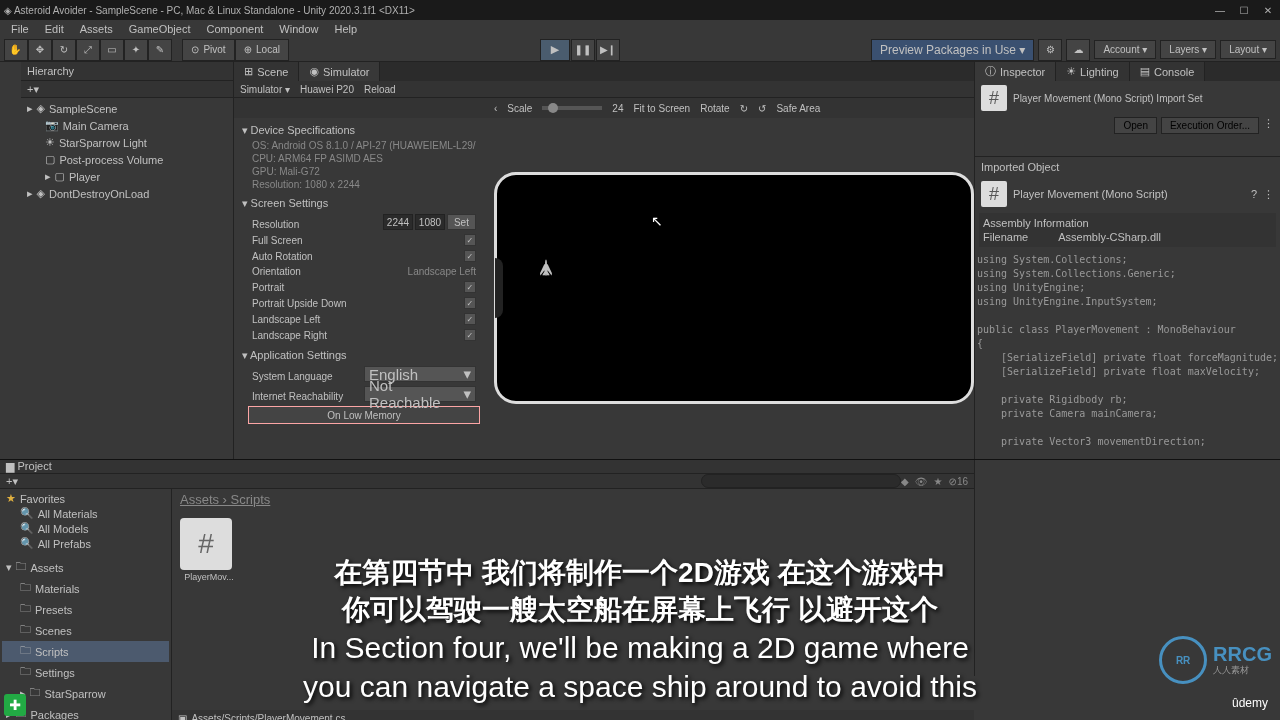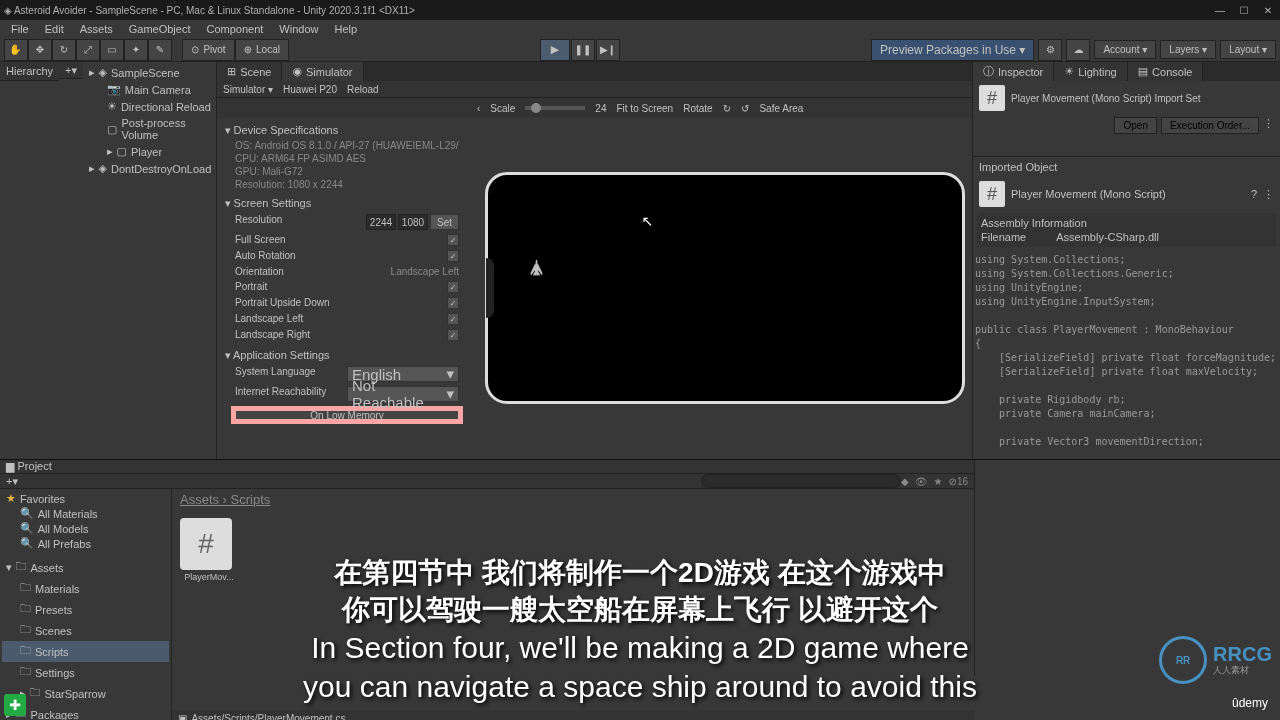--- a/index.html
+++ b/index.html
@@ -12,46 +12,46 @@
 .toolbar { background: #383838; height: 24px; display: flex; align-items: center; padding: 0 4px; justify-content: space-between; border-bottom: 1px solid #222; }
 .toolbar-left { display: flex; gap: 0; align-items: center; }
 .tool-btn { width: 24px; height: 22px; background: #444; border: 1px solid #222; display: flex; align-items: center; justify-content: center; cursor: pointer; font-size: 10px; }
 .tool-label-btn { height: 22px; background: #444; border: 1px solid #222; display: flex; align-items: center; padding: 0 8px; cursor: pointer; font-size: 10px; gap: 4px; }
 .toolbar-center { display: flex; gap: 1px; }
 .play-btn { width: 30px; height: 22px; background: #4a5c6e; border: 1px solid #222; display: flex; align-items: center; justify-content: center; cursor: pointer; }
 .toolbar-right { display: flex; gap: 4px; align-items: center; }
 .pkg-btn { background: #3a5070; border: 1px solid #222; padding: 3px 8px; cursor: pointer; font-size: 12px; }
 .dropdown-btn { background: #444; border: 1px solid #222; padding: 3px 8px; cursor: pointer; font-size: 10px; }
 .main { display: flex; height: 397px; }
-.hierarchy-panel { width: 217px; background: #383838; border-right: 1px solid #222; display: flex; flex-direction: row; }
+.hierarchy-panel { width: 217px; background: #383838; border-right: 1px solid #222; display: flex; flex-direction: column; margin-left: 21px; }
 .panel-header { background: #333; height: 19px; display: flex; align-items: center; padding: 0 6px; gap: 4px; border-bottom: 1px solid #222; font-size: 11px; }
 .panel-subhdr { background: #333; height: 17px; display: flex; align-items: center; padding: 0 6px; border-bottom: 1px solid #222; }
 .hierarchy-list { flex: 1; padding: 2px; }
 .h-item { display: flex; align-items: center; padding: 2px 4px; gap: 4px; cursor: pointer; font-size: 11px; }
 .scene-area { flex: 1; background: #383838; display: flex; flex-direction: column; }
 .tab-bar { display: flex; height: 19px; background: #2b2b2b; }
 .tab { padding: 2px 10px; background: #333; border-right: 1px solid #222; cursor: pointer; font-size: 11px; display: flex; align-items: center; gap: 4px; }
 .tab.active { background: #383838; }
 .sim-toolbar { display: flex; height: 17px; background: #333; align-items: center; padding: 0 6px; gap: 10px; font-size: 10px; border-bottom: 1px solid #222; }
 .sim-toolbar2 { display: flex; height: 20px; background: #333; align-items: center; padding: 0 6px; gap: 10px; font-size: 10px; position: relative; justify-content: flex-end; }
 .sim-toolbar2 .lft { position: absolute; left: 260px; display:flex; gap:10px; align-items:center;}
 .scale-slider { width: 60px; height: 4px; background: #555; position: relative; }
 .scale-slider::after { content:''; position:absolute; left:6px; top:-3px; width:10px; height:10px; background:#888; border-radius:50%; }
 .spec-content { display: flex; height: 340px; }
 .spec-left { width: 260px; padding: 0 8px; }
 .spec-section { margin-top: 4px; }
 .spec-title { font-size: 11px; color: #c0c0c0; padding: 2px 0; }
 .spec-line { font-size: 10px; color: #888; padding: 1px 10px; }
-.setting-row { display: flex; justify-content: space-between; align-items: flex-start; padding: 2px 10px; font-size: 10px; }
+.setting-row { display: flex; justify-content: space-between; align-items: flex-end; padding: 2px 10px; font-size: 10px; }
 .setting-row .val { display:flex; gap:2px; align-items:center;}
 .small-input { width: 30px; height: 16px; background: #2b2b2b; border: 1px solid #222; color: #c0c0c0; text-align:center; font-size:10px; }
 .small-btn { height: 16px; padding: 0 6px; background: #555; border: 1px solid #333; color: #c0c0c0; font-size:10px; cursor:pointer; }
 .check { width:12px; height:12px; background:#555; border:1px solid #333; display:flex; align-items:center; justify-content:center; font-size:8px; }
 .sel-drop { width: 112px; height: 16px; background: #555; border: 1px solid #333; font-size:15px; padding: 0 4px; display:flex; align-items:center; justify-content:space-between; }
-.wide-btn { width: 232px; height: 18px; background: #444; border: 5px solid #fca5a5; font-size:10px; display:flex; align-items:center; justify-content:center; margin: 2px auto; cursor:pointer;}
+.wide-btn { width: 232px; height: 18px; background: #444; border: 1px solid #fca5a5; font-size:10px; display:flex; align-items:center; justify-content:center; margin: 2px auto; cursor:pointer;}
 .device-view { flex: 1; display: flex; align-items: center; justify-content: center; position: relative; }
 .phone-frame { width: 480px; height: 232px; border: 3px solid #ddd; border-radius: 22px; background: #000; position: relative; }
 .phone-notch { position: absolute; left: -2px; top: 50%; transform: translateY(-50%); width: 8px; height: 60px; background: #222; border-radius: 0 8px 8px 0; }
 .ship { position: absolute; left: 42px; top: 78px; font-size: 20px; }
 .cursor { position: absolute; left: 154px; top: 38px; font-size: 14px; color: #fff; }
 .inspector { width: 308px; background: #383838; border-left: 1px solid #222; display: flex; flex-direction: column; }
 .insp-tabbar { display: flex; height: 19px; background: #2b2b2b; }
 .insp-header { display: flex; align-items: center; padding: 4px 6px; gap: 6px; }
 .script-icon { width: 26px; height: 26px; background: #ddd; border-radius: 2px; display: flex; align-items: center; justify-content: center; font-size: 18px; color: #555; }
 .insp-btns { display: flex; justify-content: flex-end; gap: 4px; padding: 2px 6px; }
@@ -156,21 +156,21 @@
           <span>▸</span>
           <span>◈</span>
           <span>SampleScene</span>
         </div>
       <div class="h-item" style="padding-left:22px">
           <span>📷</span>
           <span>Main Camera</span>
         </div>
       <div class="h-item" style="padding-left:22px">
           <span>☀</span>
-          <span>Directional Reload</span>
+          <span>StarSparrow Light</span>
         </div>
       <div class="h-item" style="padding-left:22px">
           <span>▢</span>
           <span>Post-process Volume</span>
         </div>
       <div class="h-item" style="padding-left:22px">▸<span>▢</span><span>Player</span></div>
       <div class="h-item">▸<span>◈</span><span>DontDestroyOnLoad</span></div>
     </div>
   </div>
 

